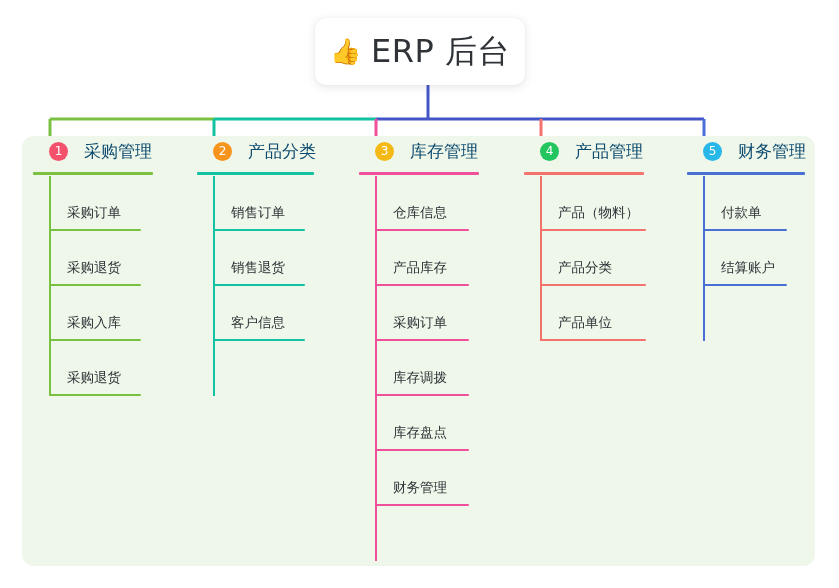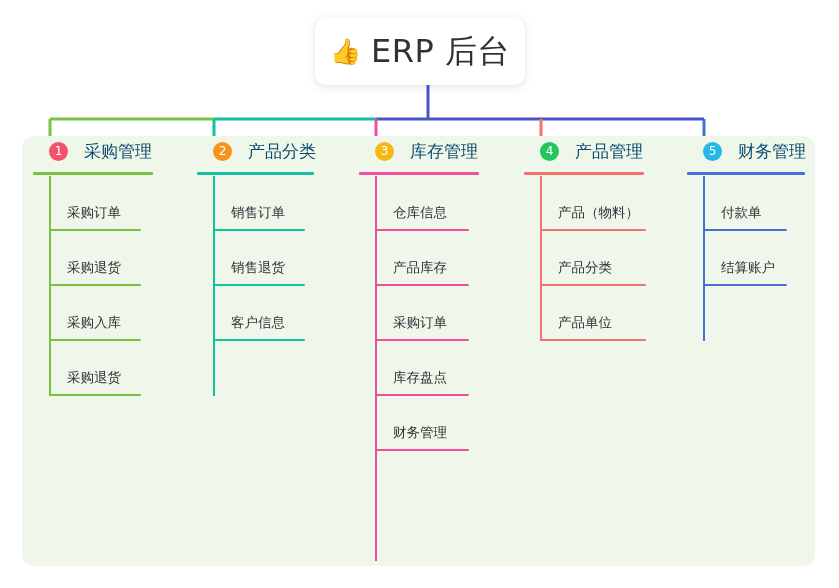--- a/index.html
+++ b/index.html
@@ -215,20 +215,24 @@
         </div>
         <div class="item">
           <span class="item-label">产品库存</span>
           <div class="item-rule" style="width: 94px; background: rgb(239, 79, 155);"></div>
         </div>
         <div class="item">
           <span class="item-label">采购订单</span>
           <div class="item-rule" style="width: 94px; background: rgb(239, 79, 155);"></div>
         </div>
         <div class="item">
+          <span class="item-label">库存调拨</span>
+          <div class="item-rule" style="width: 94px; background: rgb(239, 79, 155);"></div>
+        </div>
+        <div class="item">
           <span class="item-label">库存盘点</span>
           <div class="item-rule" style="width: 94px; background: rgb(239, 79, 155);"></div>
         </div>
         <div class="item">
           <span class="item-label">财务管理</span>
           <div class="item-rule" style="width: 94px; background: rgb(239, 79, 155);"></div>
         </div>
       </div>
     </div>
     <div class="column" style="left: 502px; width: 160px;">

